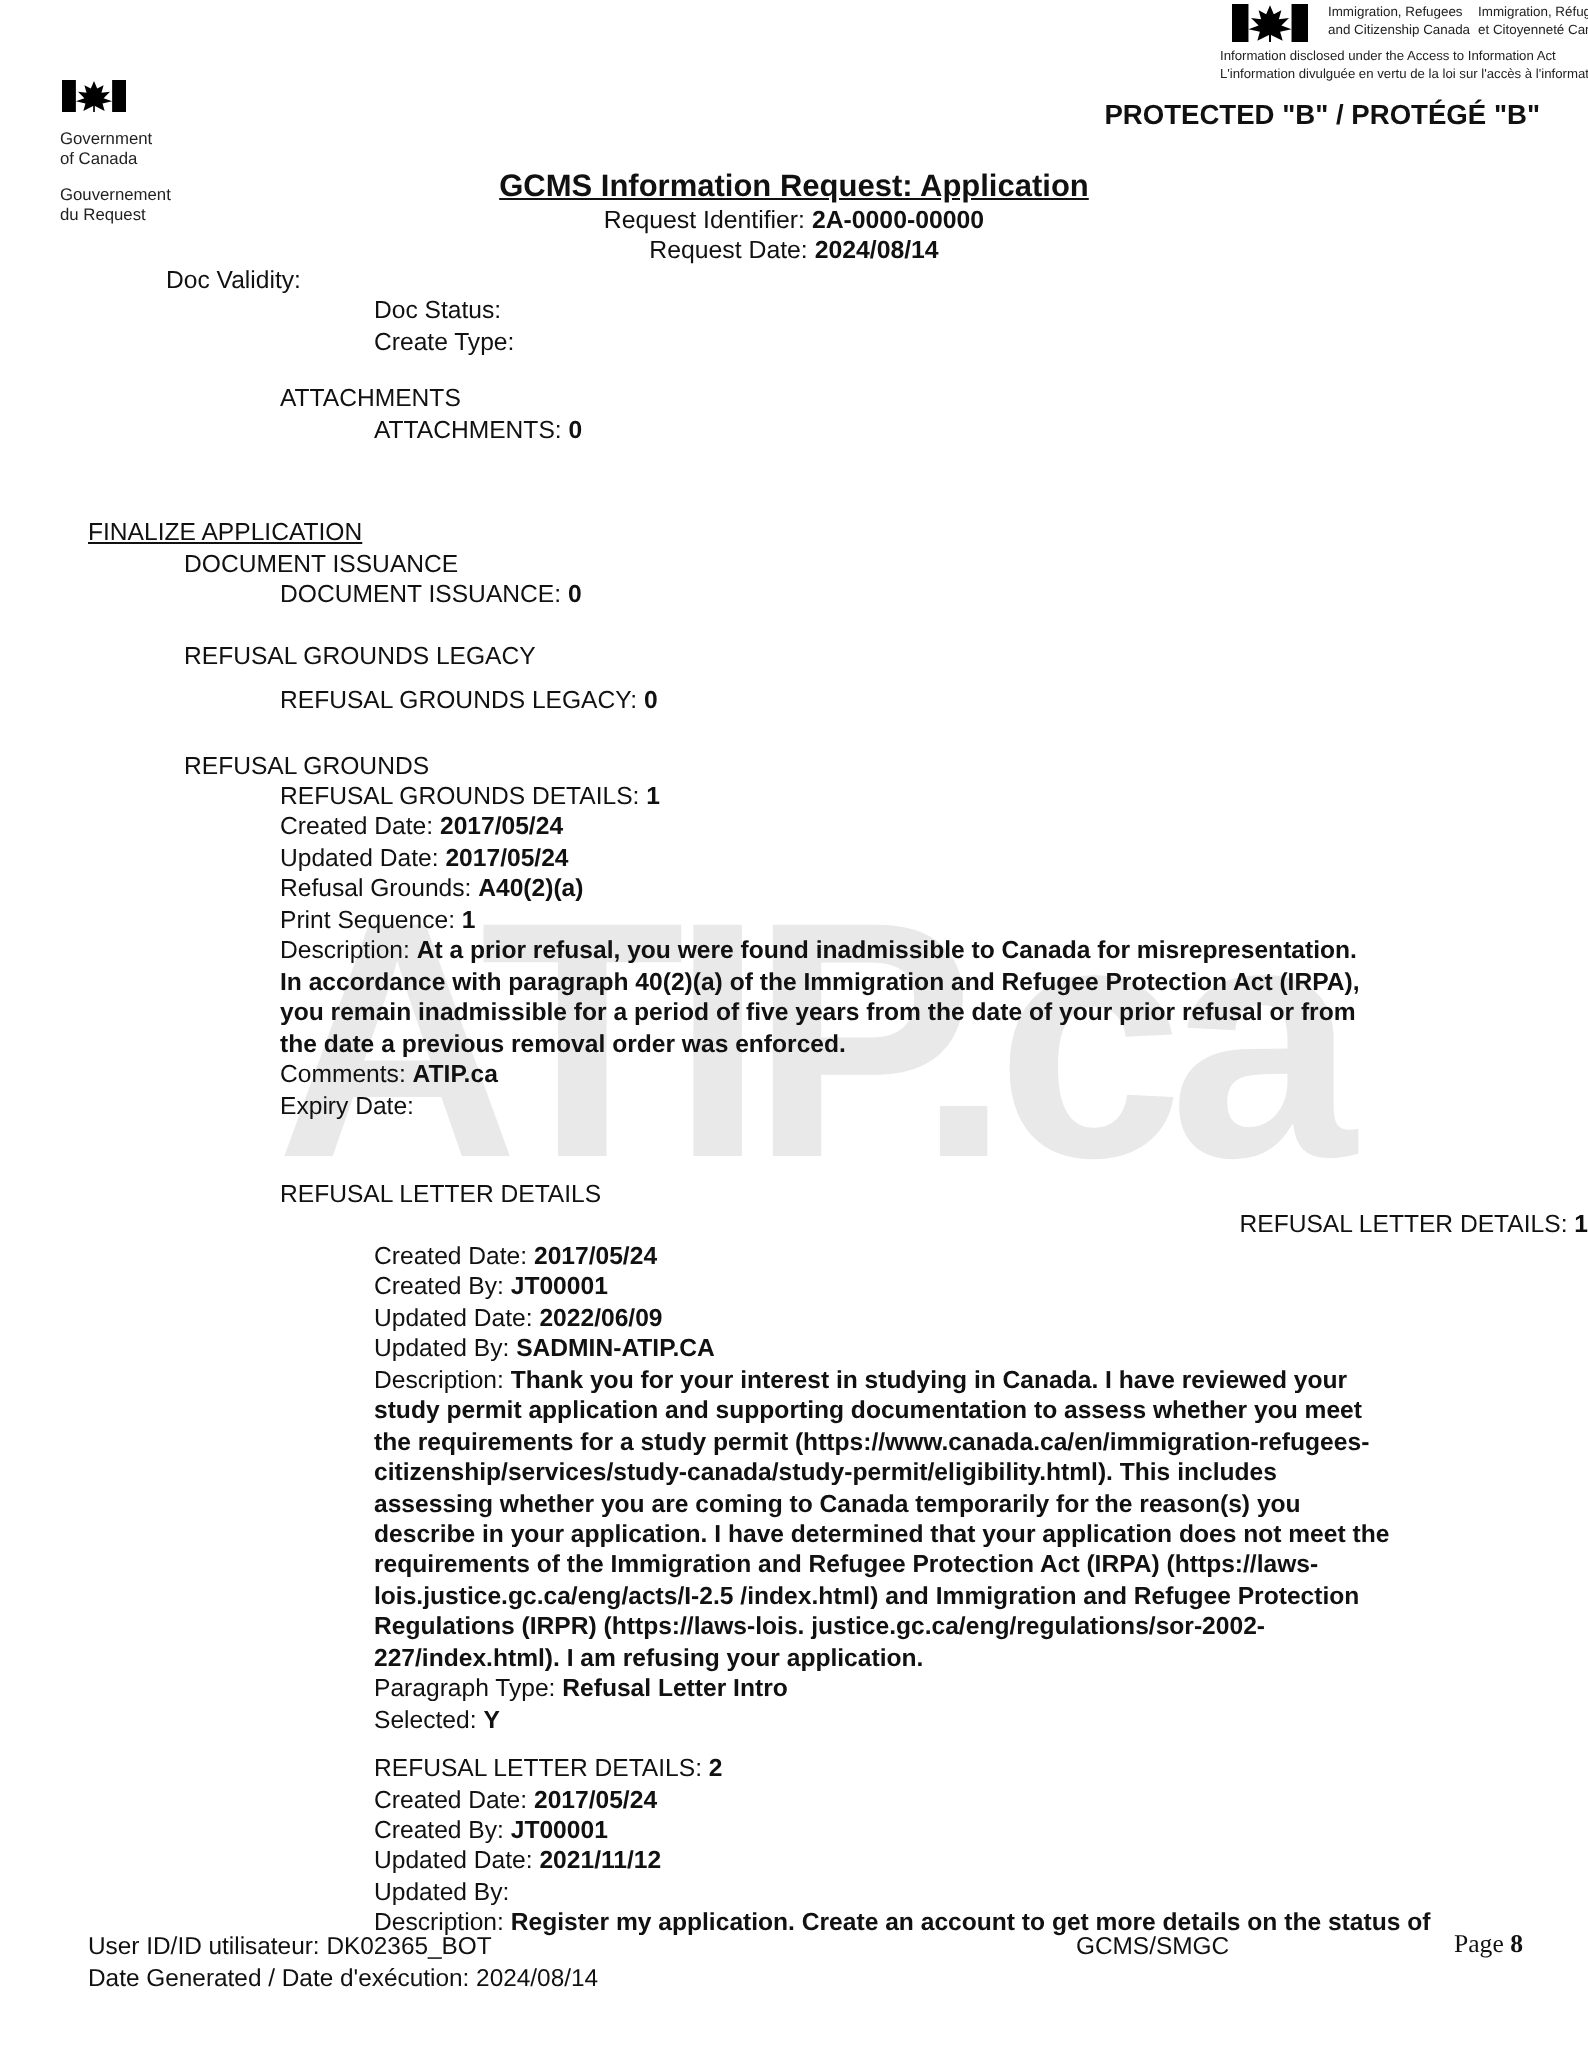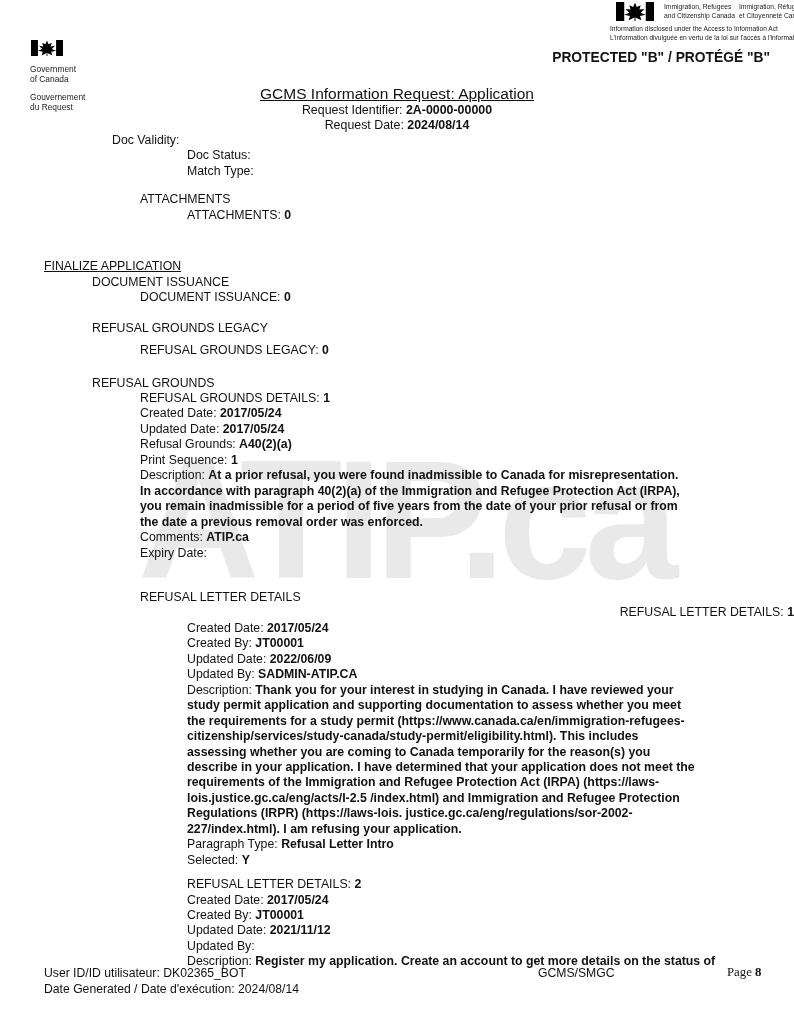--- a/index.html
+++ b/index.html
@@ -23,21 +23,21 @@
   .ircc-col { white-space:nowrap; padding-top:1px; }
   .ircc-notes { margin-top:3px; font-size:6.6px; line-height:9px; white-space:nowrap; }
 
   
   .gov { top:40px; left:30px; display:flex; gap:7px; font-size:8.4px; line-height:10px; color:#222; }
   .gov-col { white-space:nowrap; padding-top:1px; }
 
   .classification { top:50px; right:24px; font-size:13.8px; font-weight:bold; }
 
   .title-block { top:84px; left:0; width:100%; text-align:center; }
-  .doc-title { font-size:15.5px; font-weight:normal; text-decoration:underline; line-height:19px; }
+  .doc-title { font-size:15.5px; font-weight:bold; text-decoration:underline; line-height:19px; }
   .req-line { font-size:12.4px; line-height:15.45px; }
 
   .doc-body { top:133px; left:0; right:0; font-size:12.3px; line-height:15.45px; }
   .doc-line { overflow-wrap:break-word; }
   .doc-line .b { font-weight:bold; }
   .doc-line.u { text-decoration:underline; }
 
   .footer-left { top:966px; left:44px; font-size:12.2px; line-height:15.5px; }
   .footer-center { top:966px; left:538px; font-size:12.2px; }
   .footer-page { top:965px; left:727px; font-family:"Liberation Serif","DejaVu Serif",serif; font-size:12.8px; }
@@ -102,23 +102,23 @@
     <div class="doc-title">GCMS Information Request: Application</div>
     <div class="req-line">
       <span>Request Identifier: </span><span style="font-weight:bold">2A-0000-00000</span>
     </div>
     <div class="req-line">
       <span>Request Date: </span><span style="font-weight:bold">2024/08/14</span>
     </div>
   </div>
 
   <div class="layer doc-body" id="doc-body">
-      <div class="doc-line" style="margin-left: 112px;"><span>Doc Validity:</span></div>
+      <div class="doc-line" style="margin-left: 83px;"><span>Doc Validity:</span></div>
       <div class="doc-line" style="margin-left: 187px;"><span>Doc Status:</span></div>
-      <div class="doc-line" style="margin-left: 187px;"><span>Match Type:</span></div>
+      <div class="doc-line" style="margin-left: 187px;"><span>Create Type:</span></div>
       <div class="doc-line" style="margin-left: 140px; margin-top: 13px;"><span>ATTACHMENTS</span></div>
       <div class="doc-line" style="margin-left: 187px;"><span>ATTACHMENTS: </span><span class="b">0</span></div>
       <div class="doc-line u" style="margin-left: 44px; margin-top: 36px;"><span>FINALIZE APPLICATION</span></div>
       <div class="doc-line" style="margin-left: 92px;"><span>DOCUMENT ISSUANCE</span></div>
       <div class="doc-line" style="margin-left: 140px;"><span>DOCUMENT ISSUANCE: </span><span class="b">0</span></div>
       <div class="doc-line" style="margin-left: 92px; margin-top: 15px;"><span>REFUSAL GROUNDS LEGACY</span></div>
       <div class="doc-line" style="margin-left: 140px; margin-top: 7px;"><span>REFUSAL GROUNDS LEGACY: </span><span class="b">0</span></div>
       <div class="doc-line" style="margin-left: 92px; margin-top: 17px;"><span>REFUSAL GROUNDS</span></div>
       <div class="doc-line" style="margin-left: 140px;"><span>REFUSAL GROUNDS DETAILS: </span><span class="b">1</span></div>
       <div class="doc-line" style="margin-left: 140px;"><span>Created Date: </span><span class="b">2017/05/24</span></div>

